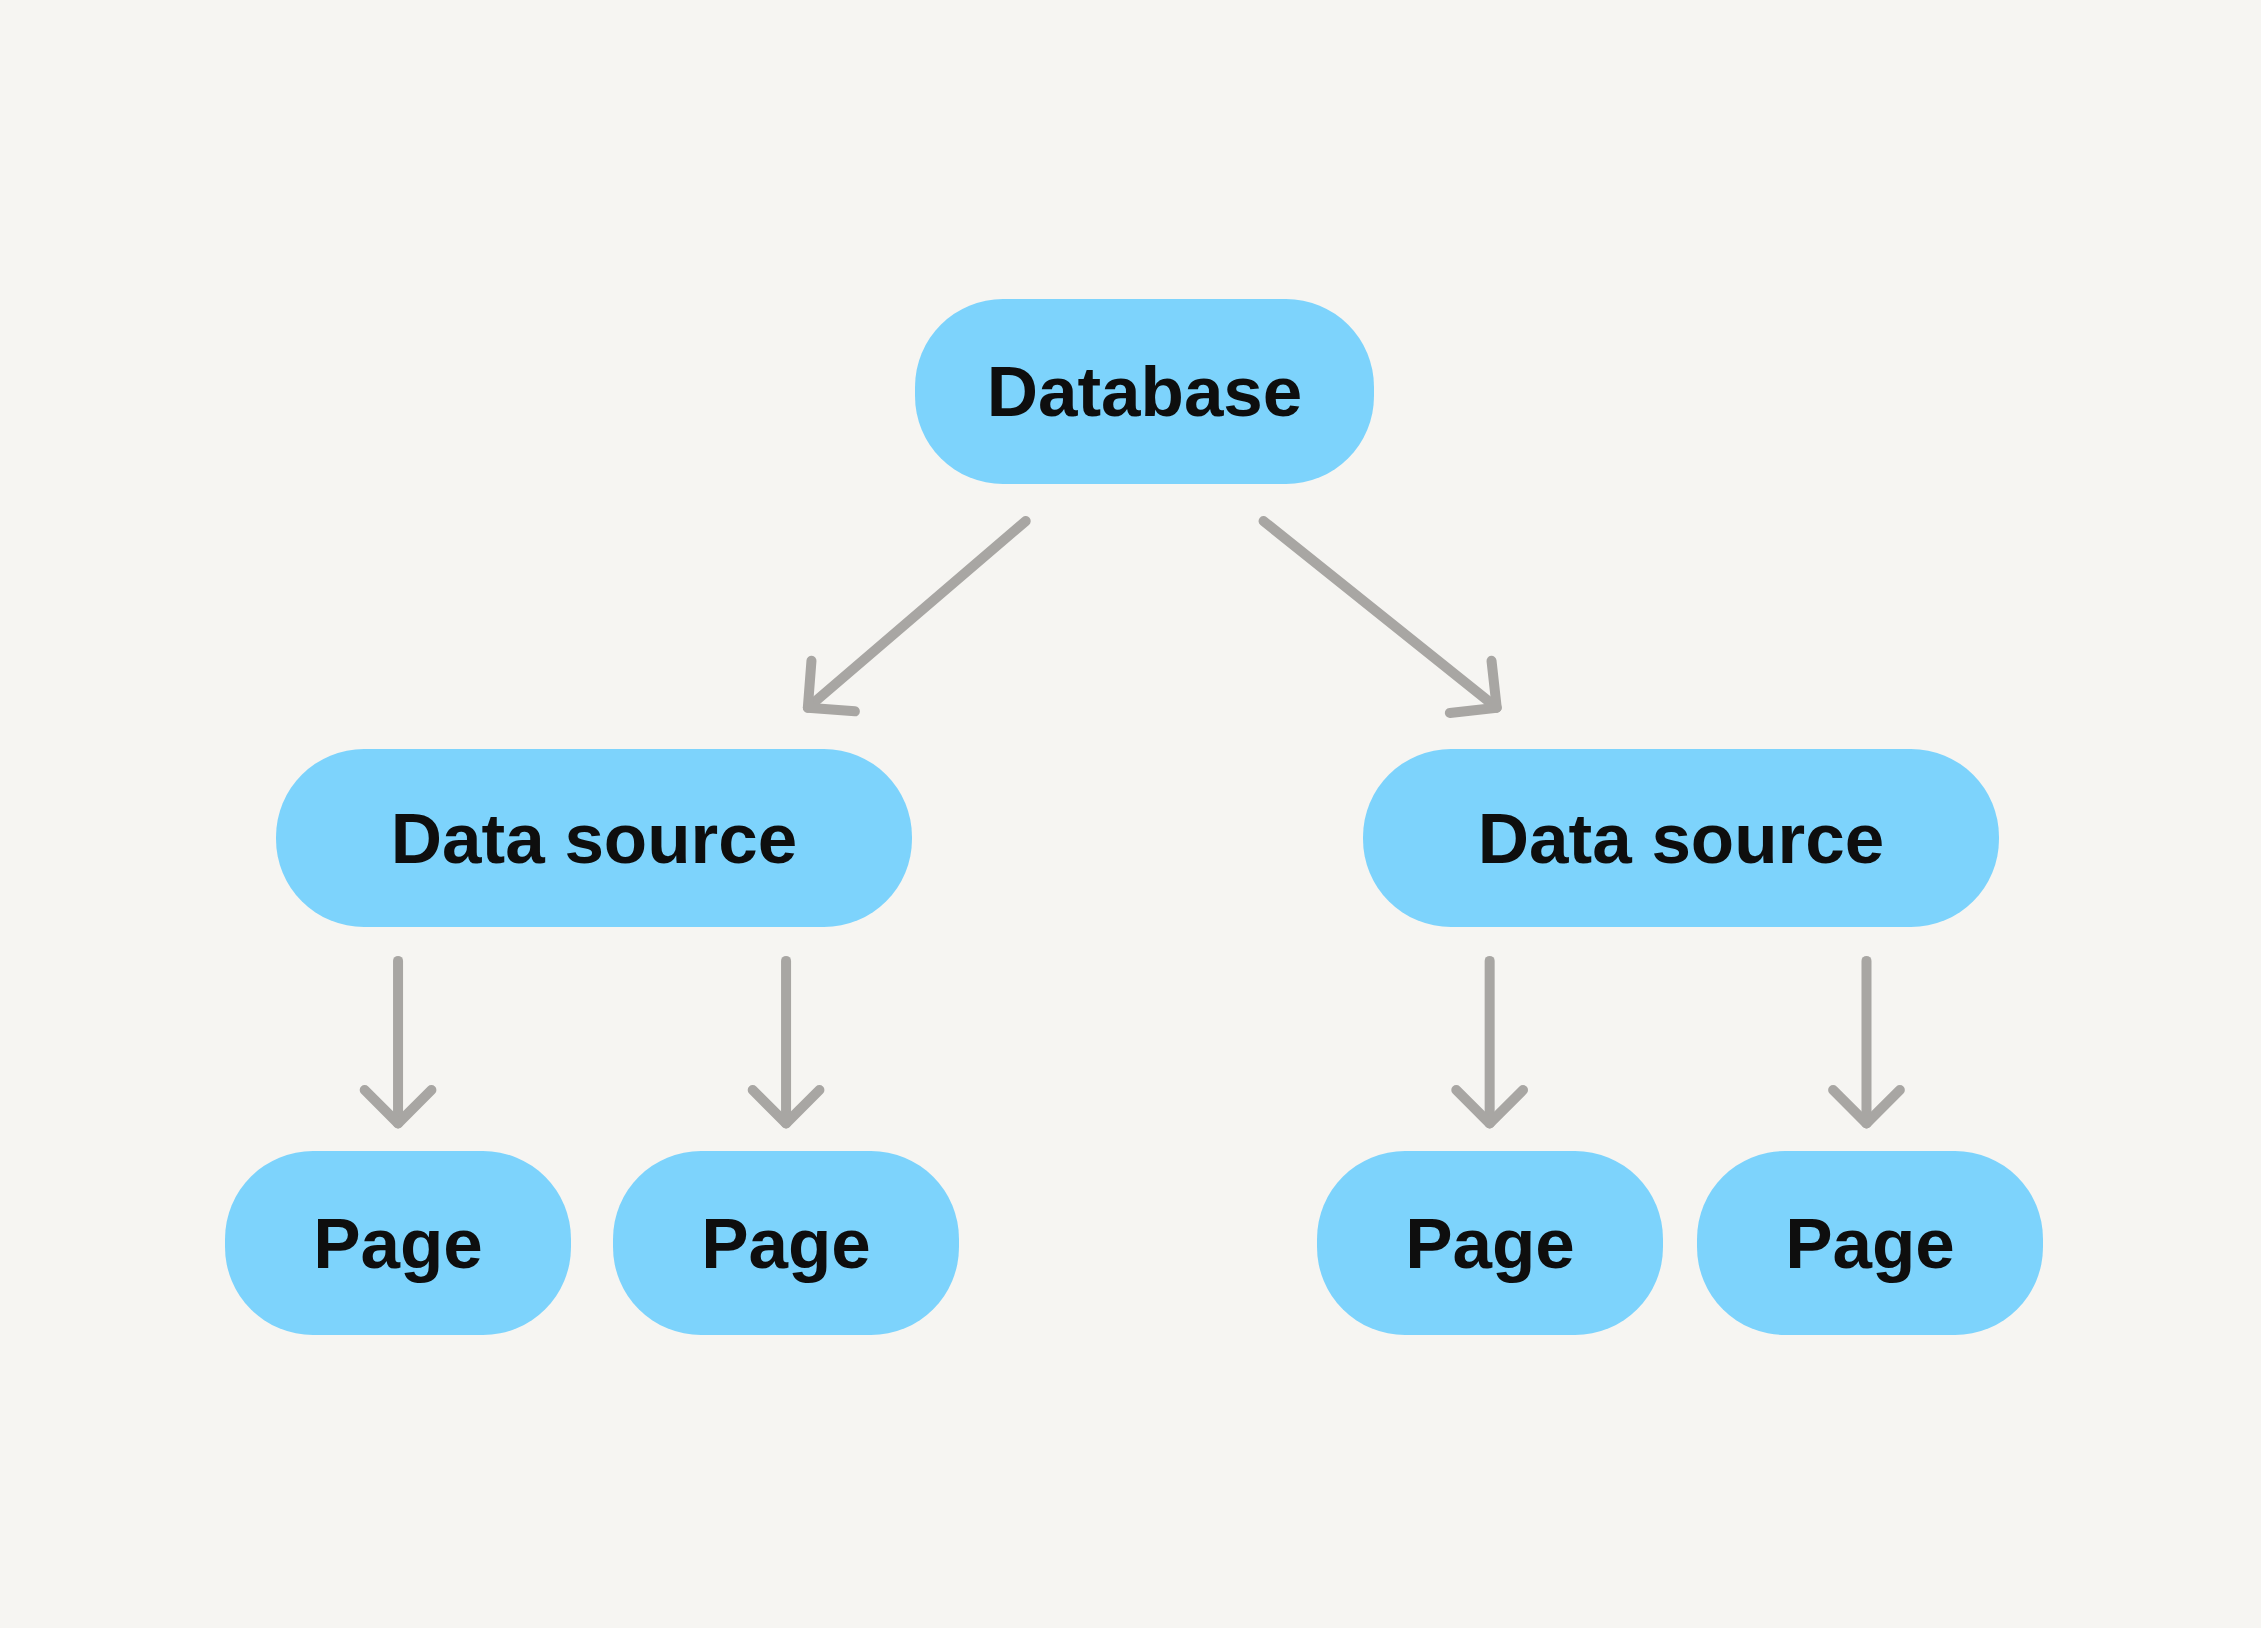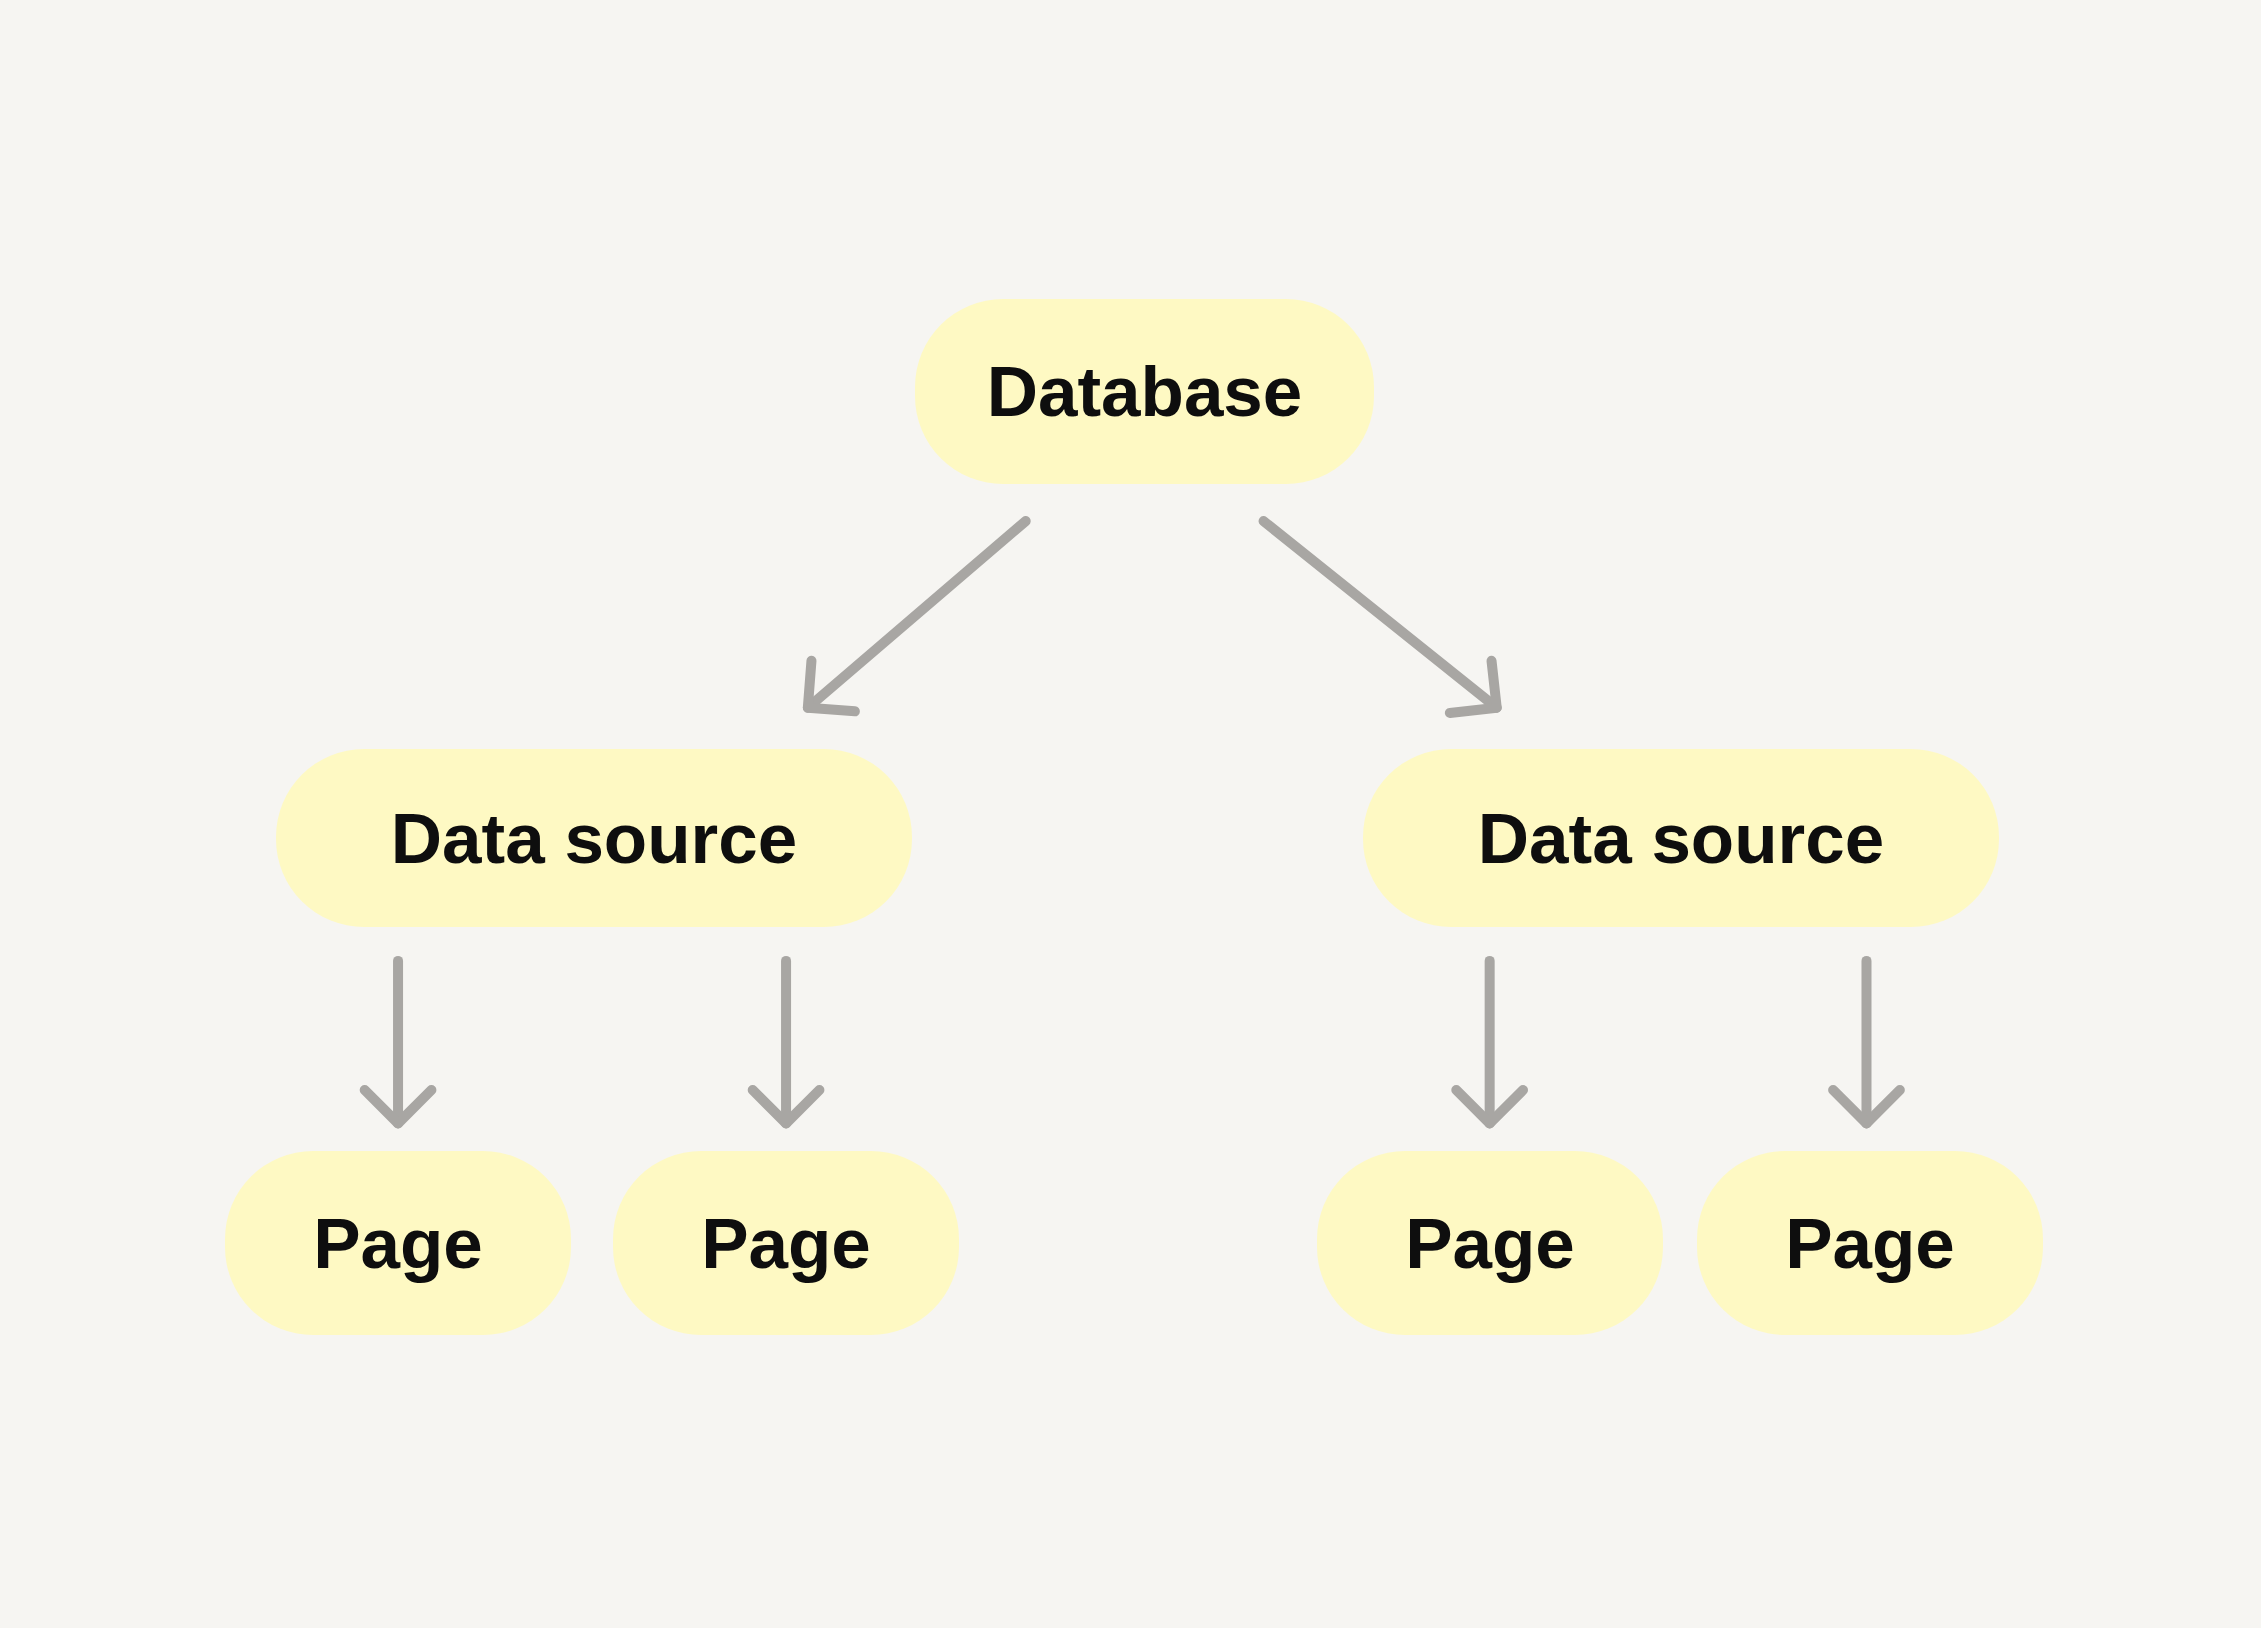--- a/index.html
+++ b/index.html
@@ -17,21 +17,21 @@
   .edges {
     position: absolute;
     left: 0;
     top: 0;
     width: 2261px;
     height: 1628px;
     display: block;
   }
   .node {
     position: absolute;
-    background: #fef9c3;
+    background: #7dd3fc;
     border-radius: 88px;
     display: flex;
     align-items: center;
     justify-content: center;
     text-align: right;
   }
   .node .label {
     font-weight: 700;
     font-size: 71px;
     line-height: 1;

